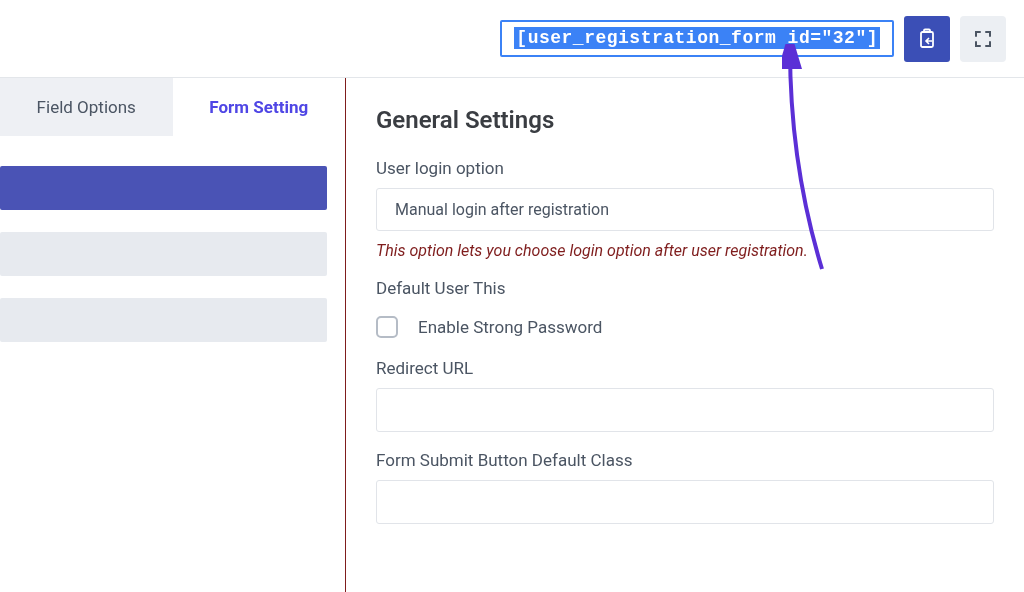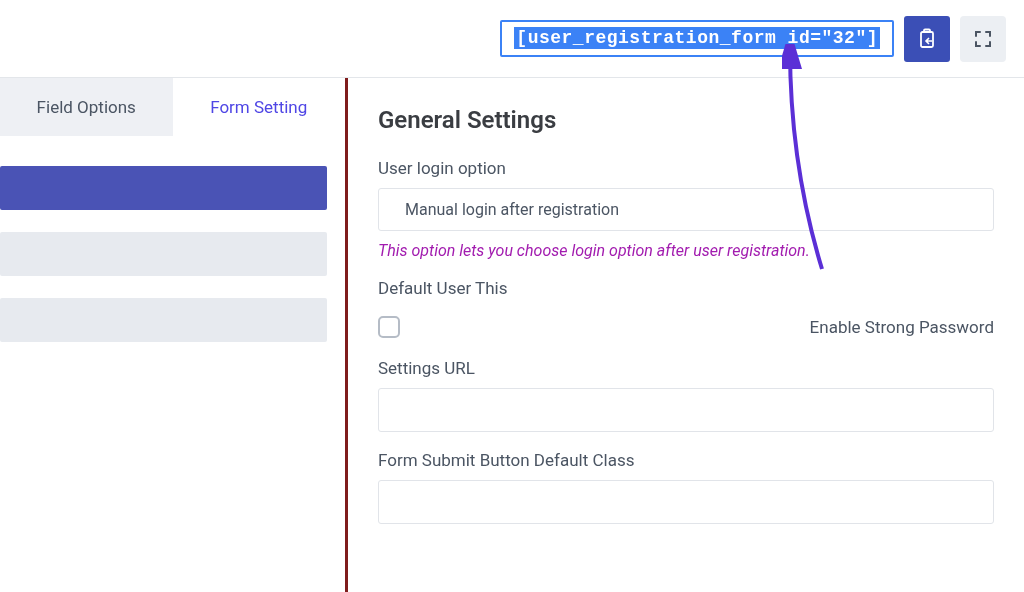--- a/index.html
+++ b/index.html
@@ -76,41 +76,41 @@
   display: flex;
   align-items: center;
   justify-content: center;
   font-size: 17px;
   cursor: pointer;
   color: #4b5563;
 }
 .tab.active {
   background: #fff;
   color: #4f46e5;
-  font-weight: 400;
+  font-weight: 700;
 }
 .side-items {
   margin-top: 30px;
   display: flex;
   flex-direction: column;
   gap: 22px;
   padding-right: 18px;
 }
 .side-item {
   height: 44px;
   background: #e7eaef;
   border-radius: 2px;
 }
 .side-item.active {
   background: #4a53b5;
 }
 .main {
   flex: 1;
   padding: 28px 30px 0 30px;
-  border-left: 3px solid #7f1d1d;
+  border-left: 1px solid #7f1d1d;
   overflow: hidden;
 }
 .main h1 {
   font-size: 24px;
   font-weight: 600;
   color: #3a3d42;
   margin-bottom: 24px;
 }
 .field-group {
   margin-bottom: 18px;
@@ -118,43 +118,42 @@
 .field-label {
   font-size: 17px;
   color: #4b5563;
   margin-bottom: 10px;
   display: block;
 }
 .select-like, .text-input {
   width: 100%;
   border: 1px solid #e1e4e9;
   border-radius: 3px;
-  padding: 11px 26px;
+  padding: 11px 18px;
   font-size: 16px;
   color: #4b5563;
   background: #fff;
   cursor: pointer;
 }
 .text-input {
   cursor: text;
   height: 44px;
 }
 .hint {
   font-style: italic;
-  color: #a21caf;
+  color: #7f1d1d;
   font-size: 16px;
   margin-top: 10px;
 }
 .checkbox-row {
   display: flex;
   align-items: center;
   gap: 20px;
   margin-bottom: 20px;
   margin-top: 6px;
-  justify-content: space-between;
 }
 .checkbox {
   width: 22px;
   height: 22px;
   border: 2px solid #b5bcc6;
   border-radius: 5px;
   background: #fff;
   cursor: pointer;
 }
 .checkbox-label {
@@ -223,21 +222,21 @@
     <div class="field-group">
       <label class="field-label">Default User This</label>
     </div>
 
     <div class="checkbox-row">
       <div class="checkbox"></div>
       <span class="checkbox-label">Enable Strong Password</span>
     </div>
 
     <div class="field-group">
-      <label class="field-label">Settings URL</label>
+      <label class="field-label">Redirect URL</label>
       <input type="text" class="text-input" value="" style="">
     </div>
 
     <div class="field-group">
       <label class="field-label">Form Submit Button Default Class</label>
       <input type="text" class="text-input" value="" style="">
     </div>
   </div>
 </div>
 

